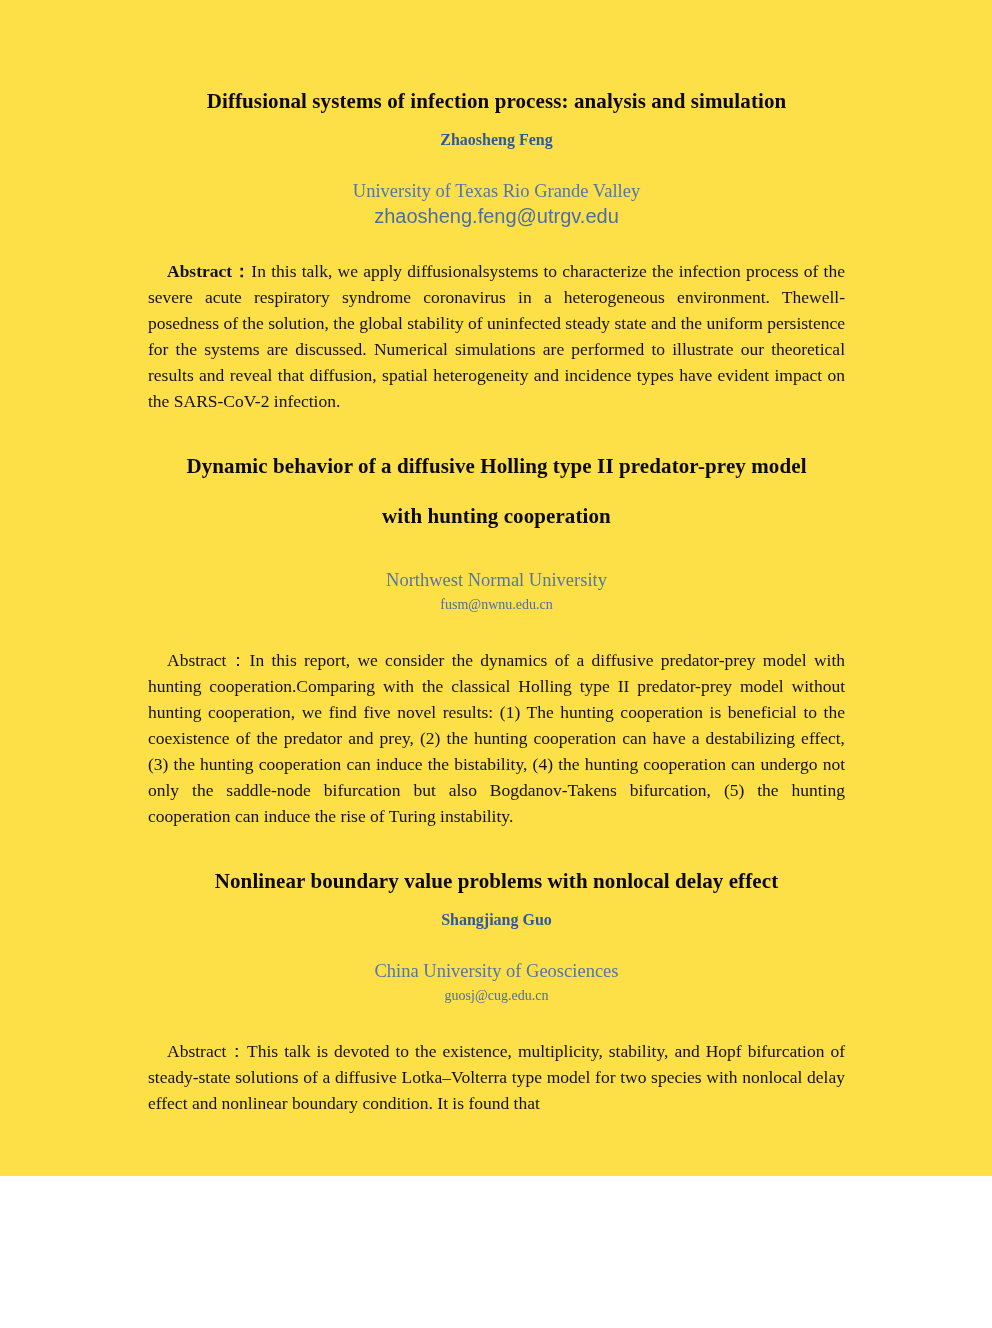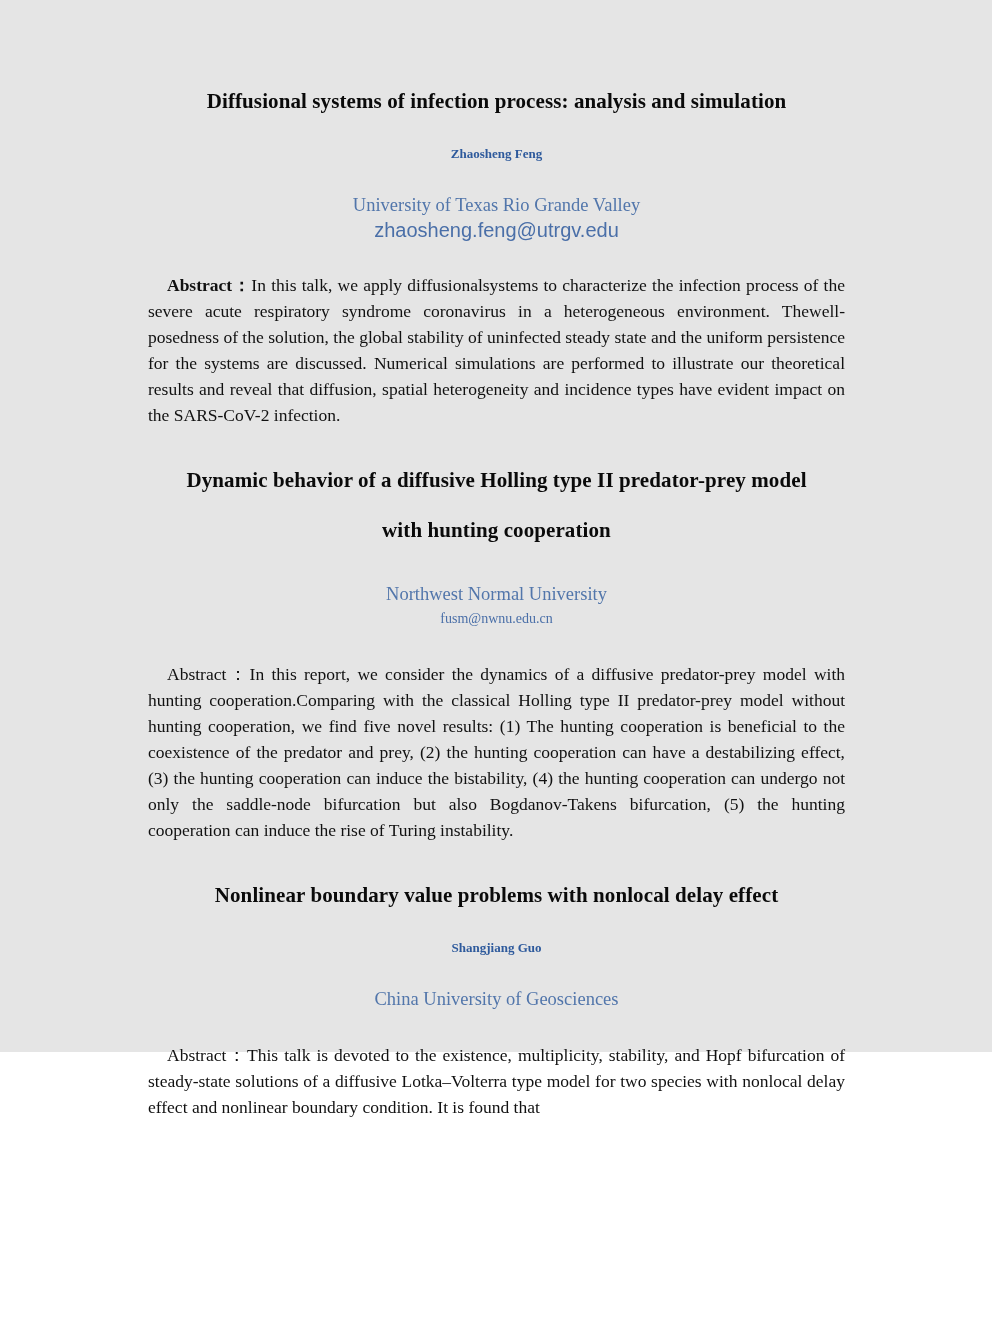--- a/index.html
+++ b/index.html
@@ -10,46 +10,46 @@
   body {
     width: 992px;
     height: 1328px;
     font-family: "Liberation Serif", "DejaVu Serif", serif;
     color: #111111;
     overflow: hidden;
   }
   .page {
     box-sizing: border-box;
     width: 992px;
-    height: 1052px;
+    height: 1176px;
     padding: 76px 147px 0 148px;
-    background: #e5e5e5;
+    background: #fde047;
   }
   .talk { margin: 0; }
 
   .title {
     font-size: 21px;
     font-weight: bold;
     color: #0a0a0a;
     text-align: center;
     line-height: 50px;
     margin: 0;
     white-space: pre-line;
     letter-spacing: 0.1px;
   }
   .talk-2 .title { margin-top: 27px; }
   .talk-3 .title { margin-top: 27px; }
 
   .author {
-    font-size: 13px;
+    font-size: 16px;
     font-weight: bold;
     color: #2e5a9c;
     text-align: center;
     line-height: 24px;
-    margin-top: 16px;
+    margin-top: 2px;
   }
   .affiliation {
     font-size: 18.5px;
     color: #5276ab;
     text-align: center;
     line-height: 24px;
     margin-top: 27px;
   }
   .email {
     font-size: 14px;
@@ -90,16 +90,17 @@
 with hunting cooperation</h1>
     <div class="affiliation">Northwest Normal University</div>
     <div class="email">fusm@nwnu.edu.cn</div>
     <p class="abstract"><span class="abstract-label">Abstract：</span><span>In this report, we consider the dynamics of a diffusive predator-prey model with hunting cooperation.Comparing with the classical Holling type II predator-prey model without hunting cooperation, we find five novel results: (1) The hunting cooperation is beneficial to the coexistence of the predator and prey, (2) the hunting cooperation can have a destabilizing effect, (3) the hunting cooperation can induce the bistability, (4) the hunting cooperation can undergo not only the saddle-node bifurcation but also Bogdanov-Takens bifurcation, (5) the hunting cooperation can induce the rise of Turing instability.</span></p>
   </section>
 
   <section class="talk talk-3">
     <h1 class="title">Nonlinear boundary value problems with nonlocal delay effect</h1>
     <div class="author">Shangjiang Guo</div>
     <div class="affiliation">China University of Geosciences</div>
+    <div class="email">guosj@cug.edu.cn</div>
     <p class="abstract"><span class="abstract-label">Abstract：</span><span>This talk is devoted to the existence, multiplicity, stability, and Hopf bifurcation of steady-state solutions of a diffusive Lotka–Volterra type model for two species with nonlocal delay effect and nonlinear boundary condition. It is found that</span></p>
   </section>
 
 </div>
 
 </body></html>

